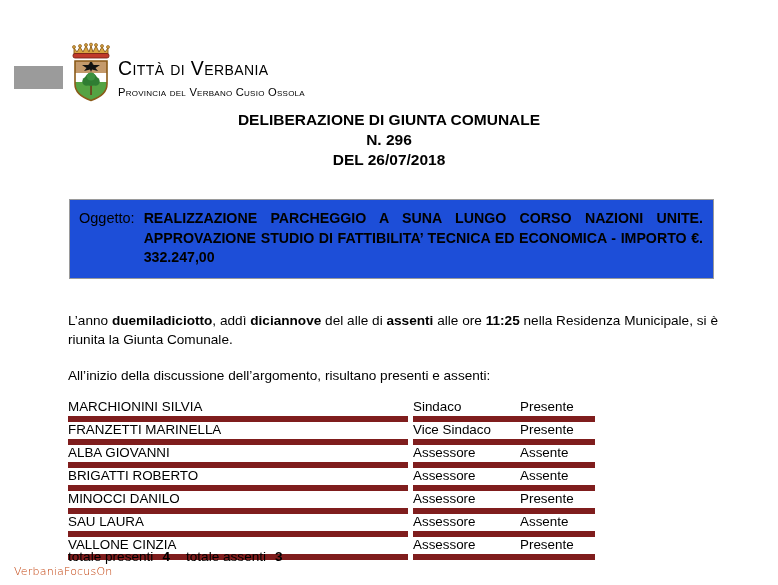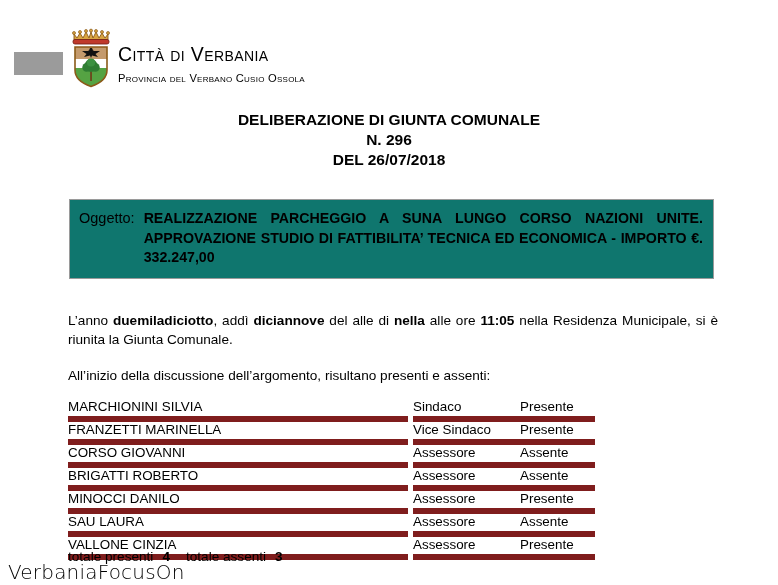--- a/index.html
+++ b/index.html
@@ -14,21 +14,21 @@
     overflow: hidden;
     font-family: "Liberation Sans", sans-serif;
     color: #000000;
     -webkit-font-smoothing: antialiased;
   }
 
   
   #header-area {
     position: absolute;
     left: 0;
-    top: 2px;
+    top: 16px;
     width: 662px;
     height: 100px;
   }
   #gray-placeholder-block {
     position: absolute;
     left: 14px;
     top: 50px;
     width: 49px;
     height: 23px;
     background: #9b9b9b;
@@ -76,21 +76,21 @@
   #deliberation-heading .hline { display: block; white-space: nowrap; text-align: center; }
 
   
   #subject-box {
     position: absolute;
     left: 69px;
     top: 199px;
     width: 645px;
     box-sizing: border-box;
     border: 1px solid #9a9a9a;
-    background: #0f766e;
+    background: #1d4ed8;
     padding: 9px 10px 10px 9px;
   }
   #subject-inner {
     display: flex;
     align-items: flex-start;
   }
   #subject-label {
     font-size: 14.5px;
     line-height: 19.5px;
     white-space: nowrap;
@@ -159,25 +159,25 @@
     white-space: nowrap;
   }
   #totals-row .tot-label { font-weight: normal; }
   #totals-row .tot-value { font-weight: bold; }
   .sp-wide { display: inline-block; width: 9px; }
   .sp-gap  { display: inline-block; width: 16px; }
 
   
   #watermark {
     position: absolute;
-    left: 8px;
+    left: 14px;
     top: 563px;
-    font-size: 20px;
+    font-size: 11px;
     line-height: 18px;
-    color: #000000;
+    color: #c2410c;
     font-family: "DejaVu Sans", sans-serif;
     font-weight: 300;
     letter-spacing: 0.2px;
     white-space: nowrap;
   }
 </style>
 </head>
 <body>
 
 <div id="header-area">
@@ -236,41 +236,41 @@
 </div>
 
 <div id="subject-box">
   <div id="subject-inner">
     <div id="subject-label">Oggetto:</div>
     <div id="subject-text">REALIZZAZIONE PARCHEGGIO A SUNA LUNGO CORSO NAZIONI UNITE. APPROVAZIONE STUDIO DI FATTIBILITA’ TECNICA ED ECONOMICA - IMPORTO €. 332.247,00</div>
   </div>
 </div>
 
 <div id="intro-paragraph">
-  <span>L’anno </span><b>duemiladiciotto</b><span>, addì </span><b>diciannove</b><span> del alle di  </span><b>nella</b><span> alle ore </span><b>11:05</b><span> nella Residenza Municipale, si è riunita la Giunta Comunale.</span>
+  <span>L’anno </span><b>duemiladiciotto</b><span>, addì </span><b>diciannove</b><span> del alle di  </span><b>assenti</b><span> alle ore </span><b>11:25</b><span> nella Residenza Municipale, si è riunita la Giunta Comunale.</span>
 </div>
 
 <div id="attendance-intro">All’inizio della discussione dell’argomento, risultano presenti e assenti:</div>
 
 <table id="attendance-table">
   <tbody>
     <tr>
       <td class="col-name">MARCHIONINI SILVIA</td>
       <td class="col-spacer"></td>
       <td class="col-role">Sindaco</td>
       <td class="col-status">Presente</td>
     </tr>
     <tr>
       <td class="col-name">FRANZETTI MARINELLA</td>
       <td class="col-spacer"></td>
       <td class="col-role">Vice Sindaco</td>
       <td class="col-status">Presente</td>
     </tr>
     <tr>
-      <td class="col-name">CORSO GIOVANNI</td>
+      <td class="col-name">ALBA GIOVANNI</td>
       <td class="col-spacer"></td>
       <td class="col-role">Assessore</td>
       <td class="col-status">Assente</td>
     </tr>
     <tr>
       <td class="col-name">BRIGATTI ROBERTO</td>
       <td class="col-spacer"></td>
       <td class="col-role">Assessore</td>
       <td class="col-status">Assente</td>
     </tr>

